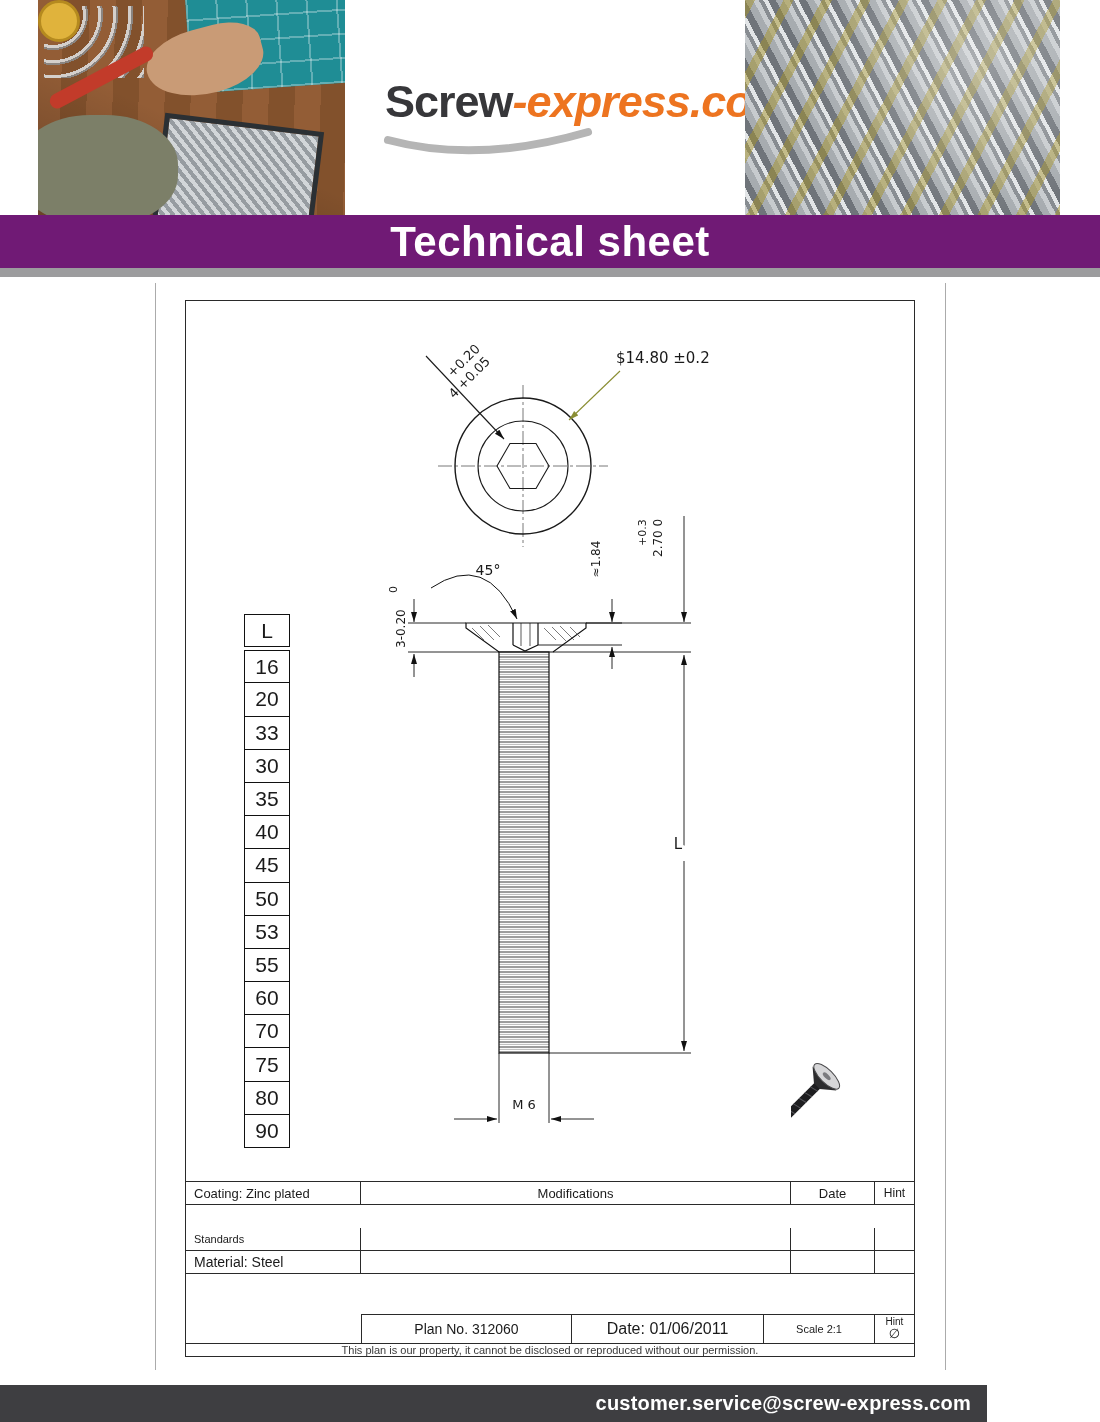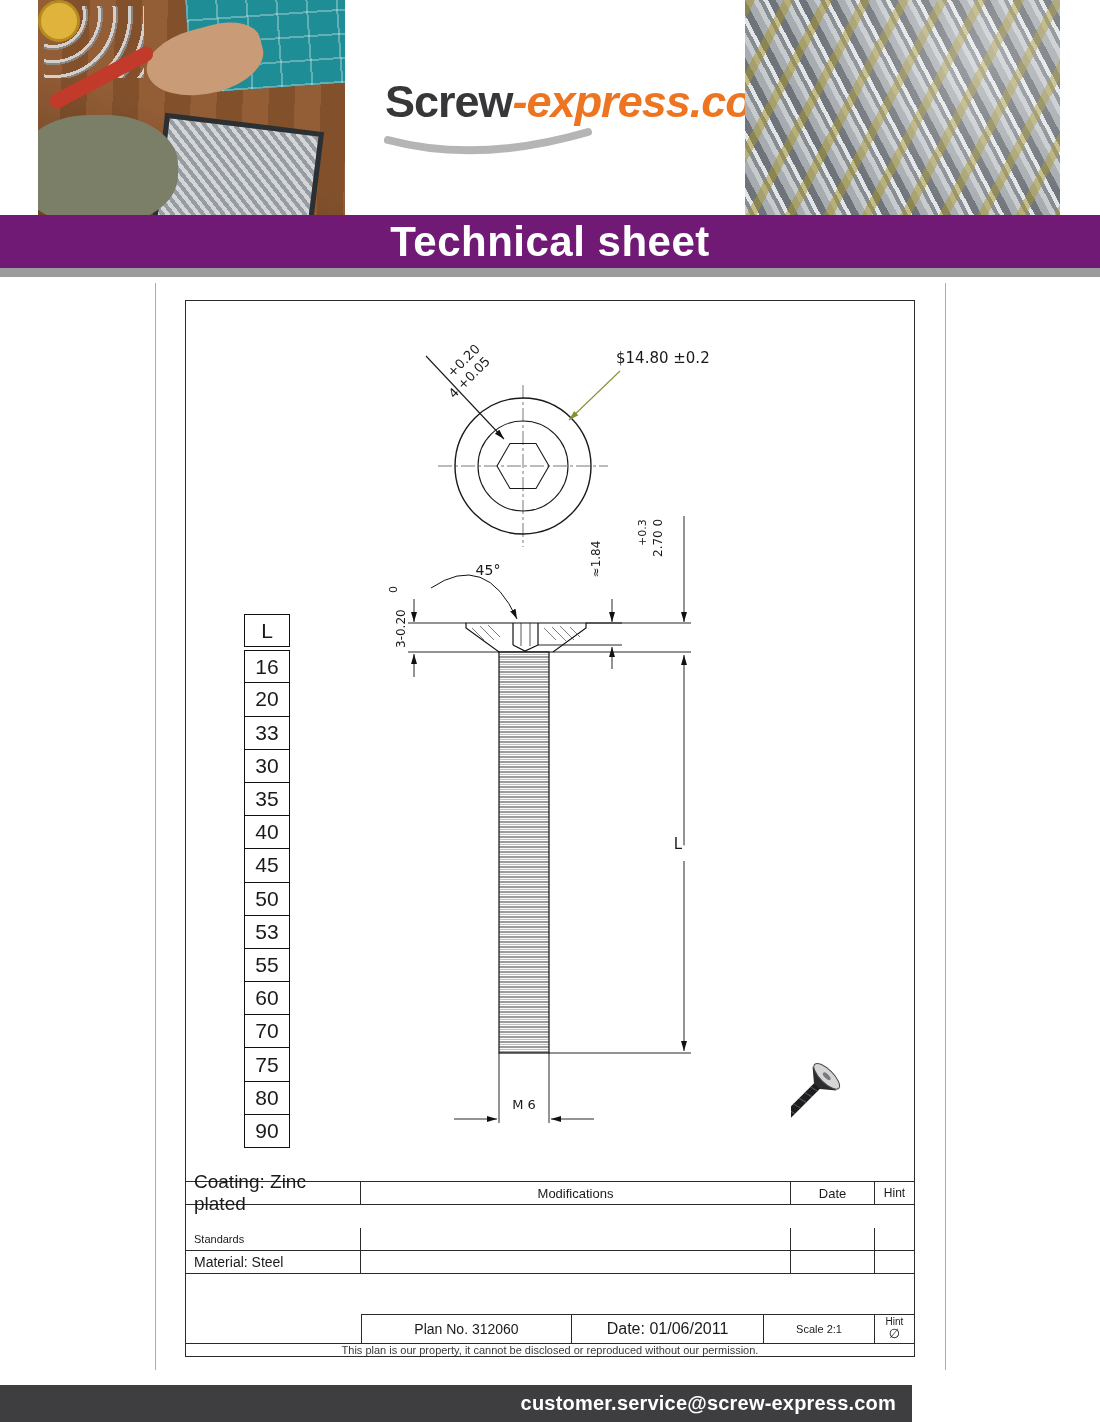--- a/index.html
+++ b/index.html
@@ -64,37 +64,37 @@
 
   
   .tb{position:absolute;left:0;top:880px;width:728px;height:175px;border-top:1px solid #2a2a2a;
     font-size:14px;box-sizing:border-box;}
   .tb-row{position:absolute;left:0;width:728px;height:23px;border-bottom:1px solid #2a2a2a;
     display:flex;box-sizing:border-box;}
   .tb-c1{width:175px;border-right:1px solid #2a2a2a;display:flex;align-items:center;padding-left:8px;box-sizing:border-box;}
   .tb-c2{width:430px;border-right:1px solid #2a2a2a;display:flex;align-items:center;justify-content:center;box-sizing:border-box;font-size:13px;}
   .tb-c3{width:84px;border-right:1px solid #2a2a2a;display:flex;align-items:center;justify-content:center;box-sizing:border-box;font-size:13px;}
   .tb-c4{flex:1;display:flex;align-items:center;justify-content:center;font-size:12px;}
-  .fs15{font-size:19px;} .fs11{font-size:11px;}
+  .fs15{font-size:13px;} .fs11{font-size:11px;}
   .tb-designation{position:absolute;left:0;top:92px;width:728px;height:40px;display:flex;align-items:center;
     padding-left:190px;box-sizing:border-box;font-size:16.5px;}
   .tb-plan{position:absolute;left:175px;top:132px;width:553px;height:29px;border-top:1px solid #2a2a2a;
     border-left:1px solid #2a2a2a;display:flex;box-sizing:border-box;}
   .tb-plan-cell{display:flex;align-items:center;justify-content:center;border-right:1px solid #2a2a2a;box-sizing:border-box;}
   .pc1{width:210px;font-size:14px;} .pc2{width:192px;font-size:16px;} .pc3{width:111px;font-size:11px;}
   .pc4{flex:1;border-right:none;flex-direction:column;justify-content:flex-start;padding-top:1px;}
   .hint-sm{font-size:10px;line-height:11px;} .hint-sym{font-size:13px;line-height:13px;}
   .tb-disclaimer{position:absolute;left:0;top:161px;width:728px;height:13px;border-top:1px solid #2a2a2a;
     display:flex;align-items:center;justify-content:center;font-size:11px;color:#3a3a3a;box-sizing:border-box;}
 
   
   .screw3d{position:absolute;left:605px;top:758px;}
 
   
-  .footer{position:absolute;left:0;top:1385px;width:912px;height:37px;background:#3e3e41;
+  .footer{position:absolute;left:0;top:1385px;width:987px;height:37px;background:#3e3e41;
     display:flex;align-items:center;justify-content:flex-end;padding-right:16px;box-sizing:border-box;}
   .footer-email{color:#ffffff;font-weight:bold;font-size:20px;letter-spacing:0.2px;}
 </style>
 </head>
 <body>
 
 <div class="page">
 
   <div class="header">
     <div class="photo photo-left">

